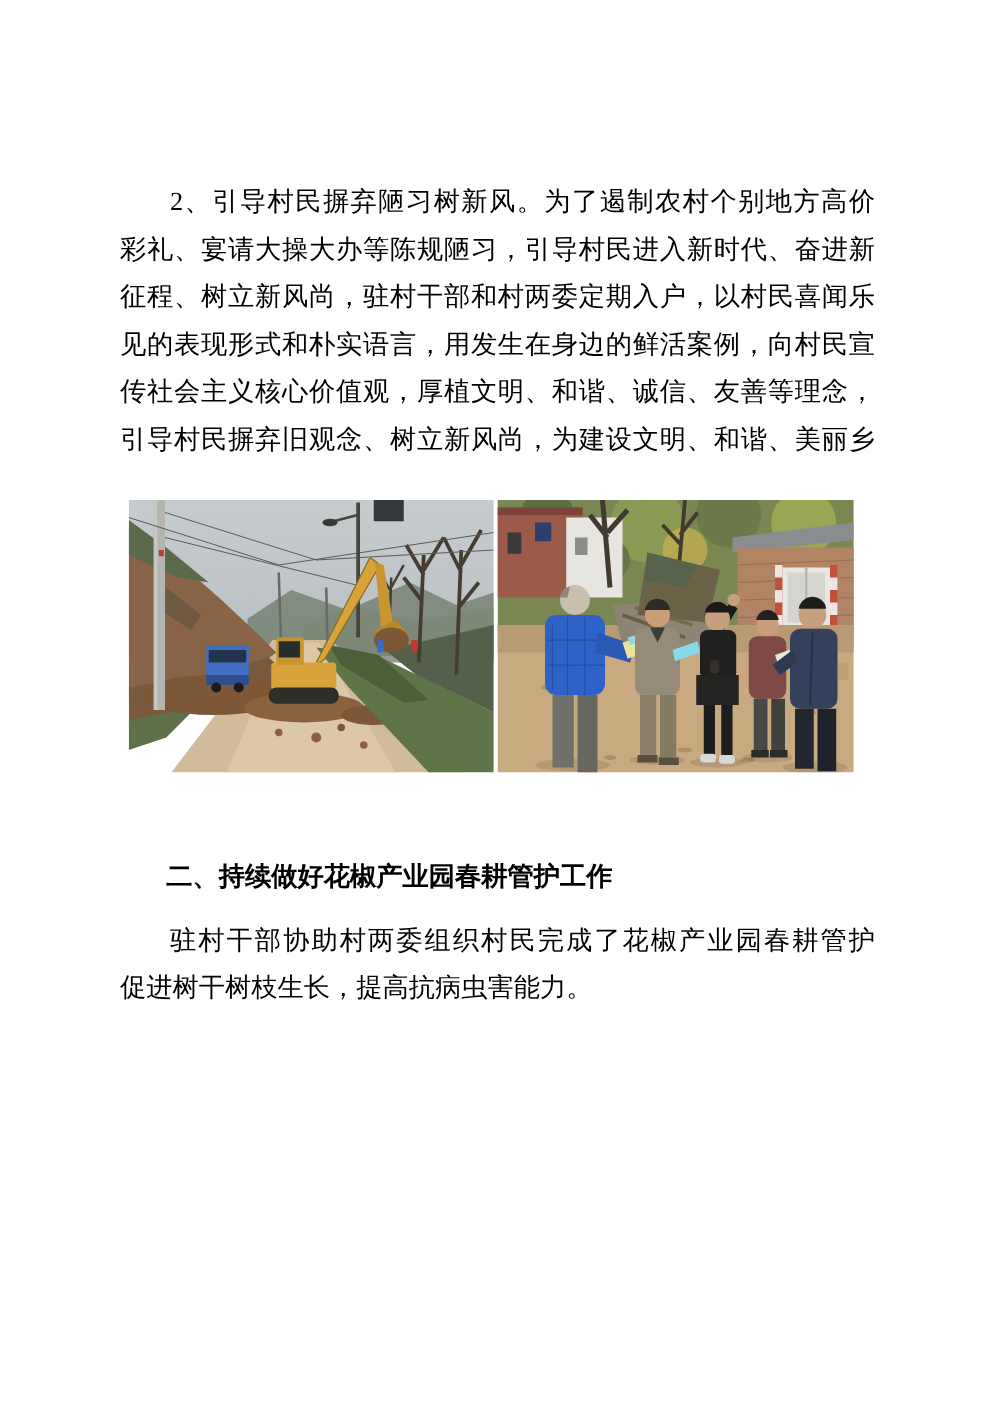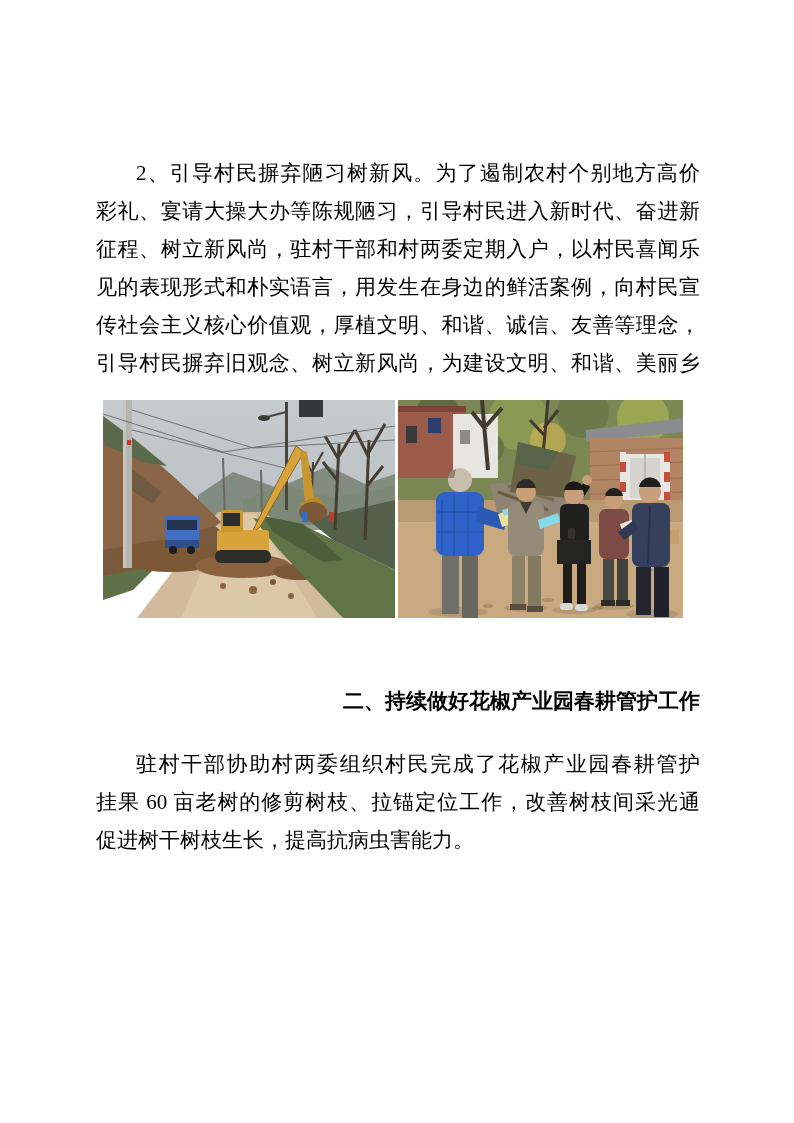--- a/index.html
+++ b/index.html
@@ -15,30 +15,30 @@
     position:absolute;left:96px;width:604px;
     font-size:21px;
   }
   .para .line{
     height:38px;line-height:38px;
     text-align:justify;
     -moz-text-align-last:justify;
     text-align-last:justify;
     overflow:hidden;
   }
-  .para .line.first{text-indent:40px;margin-top:12px;}
+  .para .line.first{text-indent:40px;}
   .para .line.last{text-align-last:left;}
   #para1{top:142px;}
   #para2{top:733px;}
   .heading{
-    position:absolute;left:96px;top:682px;width:604px;
+    position:absolute;left:80px;top:682px;width:604px;
     margin:0;
     font-family:Liberation Serif, serif;
     font-weight:700;font-size:21px;line-height:38px;
-    text-indent:53px;color:#000000;text-align:right;
+    text-indent:53px;color:#000000;
   }
   .photo-row{
     position:absolute;left:103px;top:400px;
     display:flex;gap:3px;
   }
   .photo-row figure{margin:0;padding:0;line-height:0;}
   .photo-row svg{display:block;}
 </style>
 </head>
 <body>
@@ -276,17 +276,16 @@
           <rect x="256" y="167" width="15" height="50" fill="#1f222a"></rect>
         </g>
       </svg>
     </figure>
   </div>
 
   <h2 class="heading">二、持续做好花椒产业园春耕管护工作</h2>
 
   <div class="para" id="para2">
     <div class="line first">驻村干部协助村两委组织村民完成了花椒产业园春耕管护</div>
-    <div class="line">挂果 60 亩老树的修剪树枝、拉锚定位工作，改善树枝间采光通</div>
     <div class="line last">促进树干树枝生长，提高抗病虫害能力。</div>
   </div>
 
 </div>
 
 </body></html>

